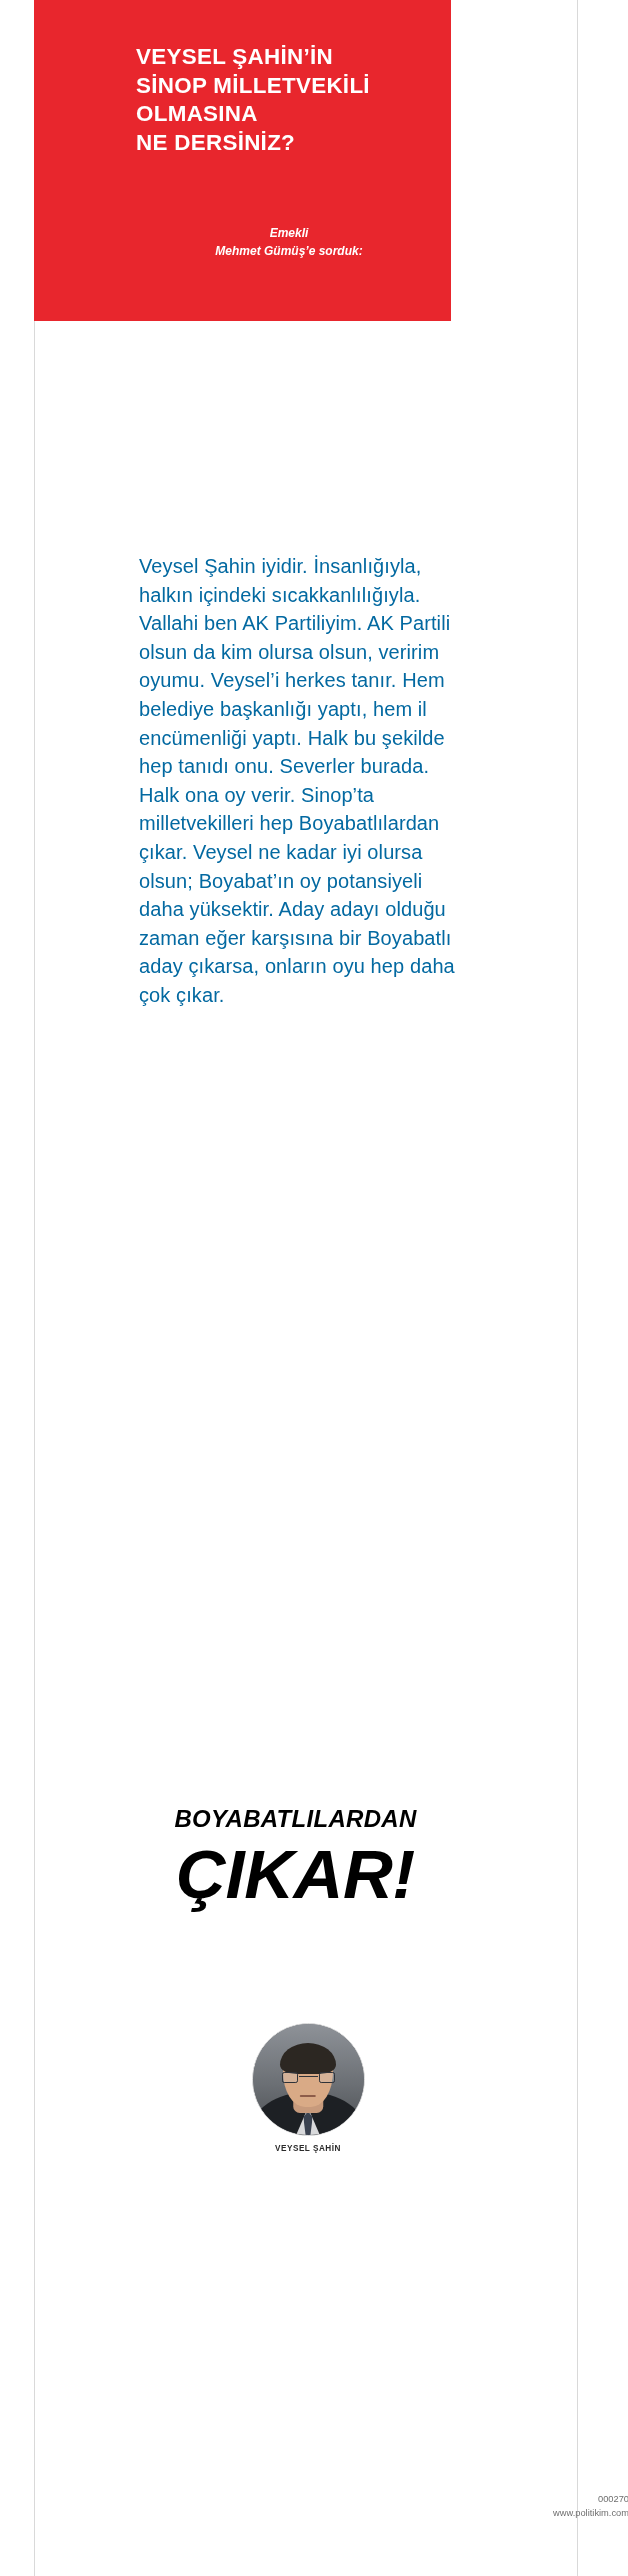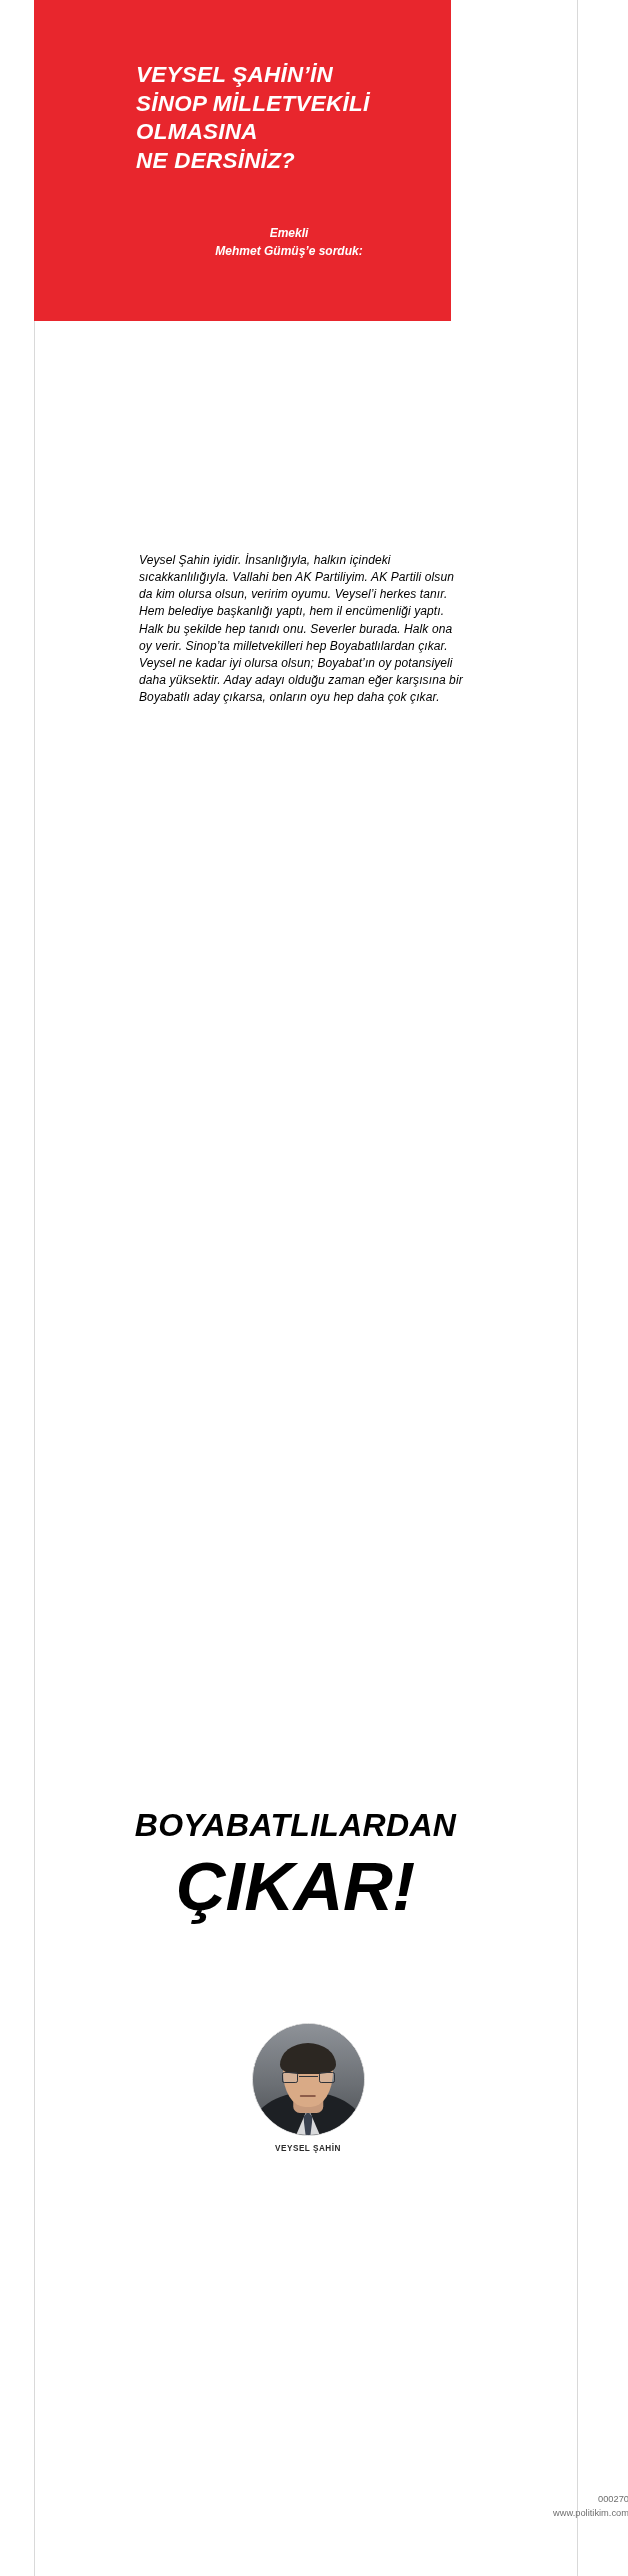--- a/index.html
+++ b/index.html
@@ -42,26 +42,25 @@
     left: 34px;
     top: 0;
     width: 417px;
     height: 321px;
     background: #e8262d;
     color: #ffffff;
   }
   .masthead-title {
     position: absolute;
     left: 102px;
-    top: 61px;
+    top: 43px;
     width: 306px;
     font-size: 22.4px;
     line-height: 1.28;
     font-weight: bold;
-    font-style: italic;
     letter-spacing: 0.3px;
     color: #ffffff;
     white-space: pre-line;
   }
   .masthead-sub {
     position: absolute;
     left: 102px;
     top: 224px;
     width: 306px;
     font-size: 12px;
@@ -72,46 +71,45 @@
     text-align: center;
     white-space: pre-line;
   }
 
   
   .body-copy {
     position: absolute;
     left: 139px;
     top: 552px;
     width: 328px;
-    font-size: 12px;
+    font-size: 20px;
     line-height: 1.43;
-    color: #000000;
+    color: #0369a1;
     text-align: left;
     letter-spacing: 0.1px;
-    font-style: italic;
   }
 
   
   .pullquote {
     position: absolute;
     left: 93px;
     top: 1801px;
     width: 405px;
     text-align: center;
     color: #000000;
     font-weight: bold;
     font-style: italic;
   }
   .pq-line1 {
     font-size: 27px;
     line-height: 1.1;
     letter-spacing: 0.3px;
   }
   .pq-line2 {
-    font-size: 32px;
+    font-size: 24px;
     line-height: 1.5;
     letter-spacing: 0.3px;
   }
   .pq-line3 {
     font-size: 69px;
     line-height: 1.05;
     letter-spacing: -0.5px;
     margin-top: 2.2px;
   }
 

